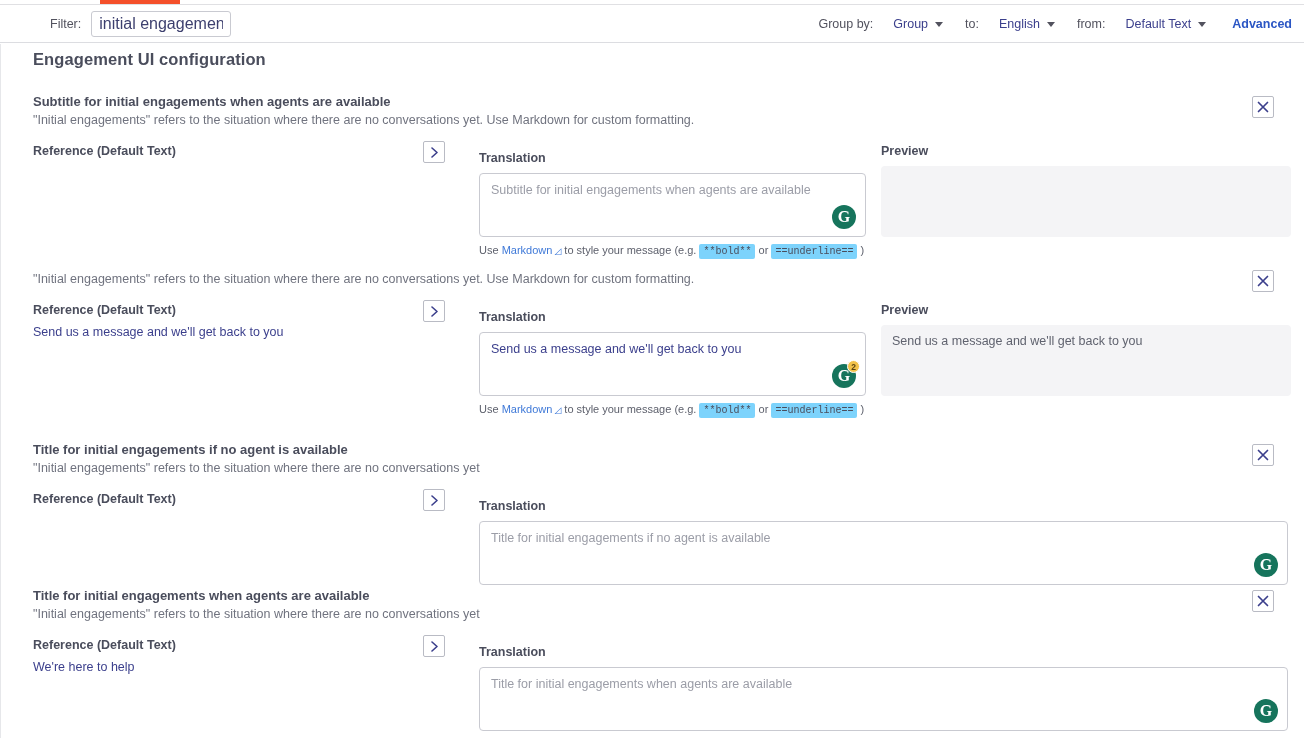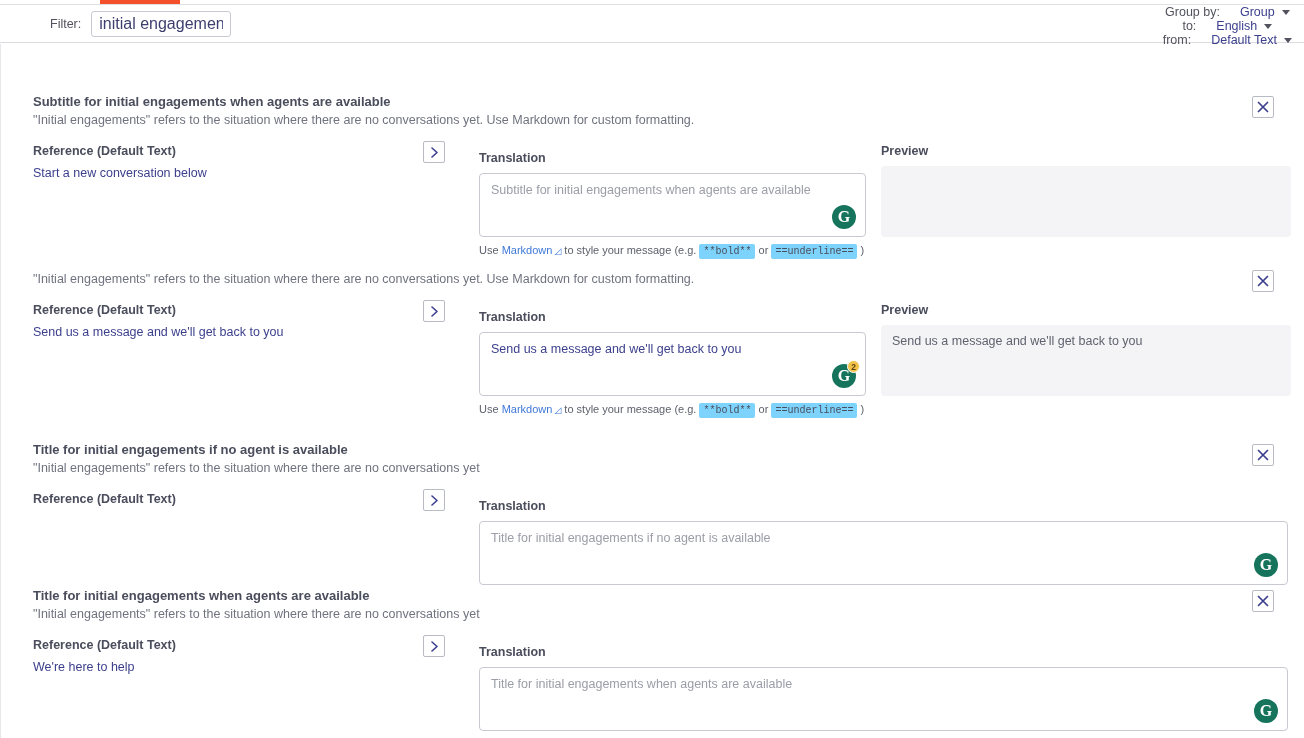--- a/index.html
+++ b/index.html
@@ -47,21 +47,20 @@
     font-size: 16px;
     color: #3c3f6e;
     padding: 0 7px;
     outline: none;
   }
   .hdr-right {
     position: absolute; right: 12px; top: 0;
     height: 38px;
     display: flex; align-items: center;
     gap: 0px;
-    flex-direction: column;
   }
   .hdr-ctl {
     display: flex; align-items: center;
     font-size: 12.5px;
     color: #52525e;
     margin-left: 22px;
     white-space: nowrap;
   }
   .hdr-ctl .val {
     color: #3b3f8c;
@@ -248,28 +247,28 @@
     <div class="hdr-ctl">
       <span>from:</span>
       <span class="val">Default Text</span>
       <span class="caret"></span>
     </div>
     <div class="advanced">Advanced</div>
   </div>
 </div>
 
 <div class="page">
+  <h1 class="page-title">Engagement UI configuration</h1>
   <div id="sections-host">
       <div class="section" style="position: absolute; top: 50px; left: 0px; width: 1304px;">
         <div class="sec-title">Subtitle for initial engagements when agents are available</div>
         <div class="sec-desc">"Initial engagements" refers to the situation where there are no conversations yet. Use Markdown for custom formatting.</div>
         <div class="row" style="height:120px">
           <div class="ref-col">
             <div class="col-label">Reference (Default Text)</div>
-            <div class="ref-text">Start a new conversation below</div>
           </div>
           <div class="arrow-btn">
             <svg width="9" height="11" viewBox="0 0 9 11">
               <path d="M2 1 L7 5.5 L2 10" fill="none" stroke="#3b3f8c" stroke-width="1.6" stroke-linecap="round" stroke-linejoin="round"></path>
             </svg>
           </div>
           <div class="trans-col narrow">
             <div class="col-label">Translation</div>
             <div class="textarea"><span class="ph">Subtitle for initial engagements when agents are available</span><div class="g-btn">
                 <div class="g-circle">G</div>

